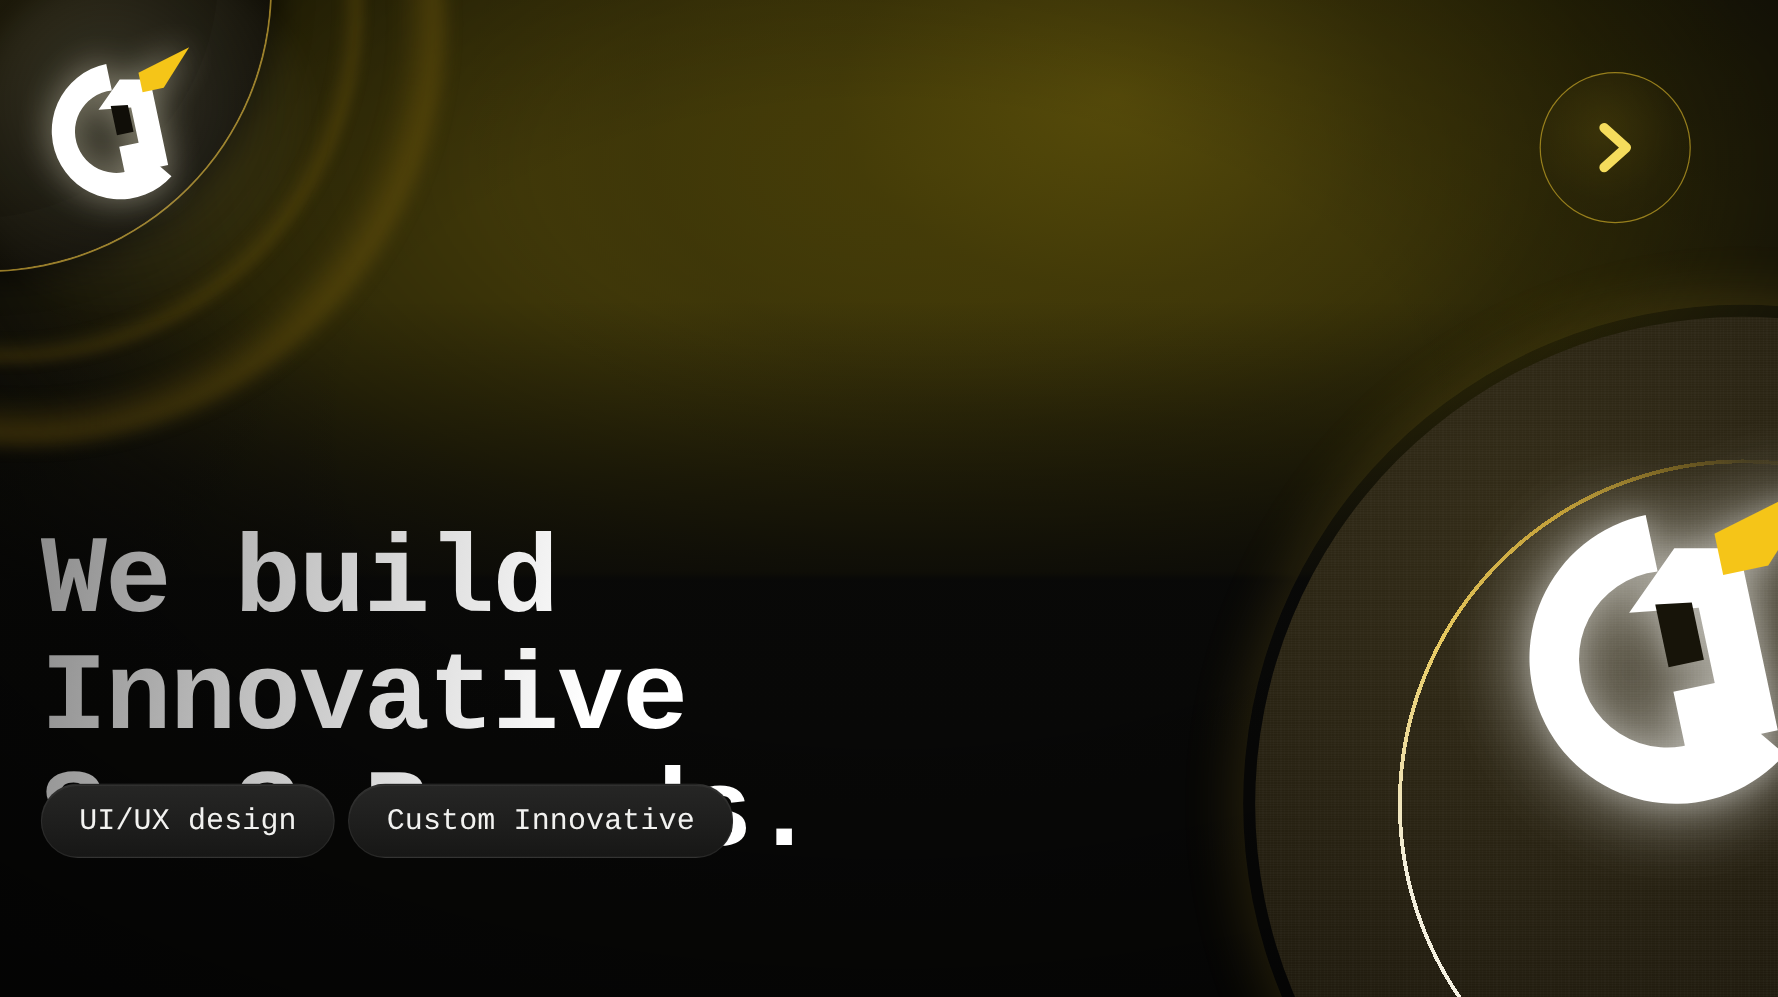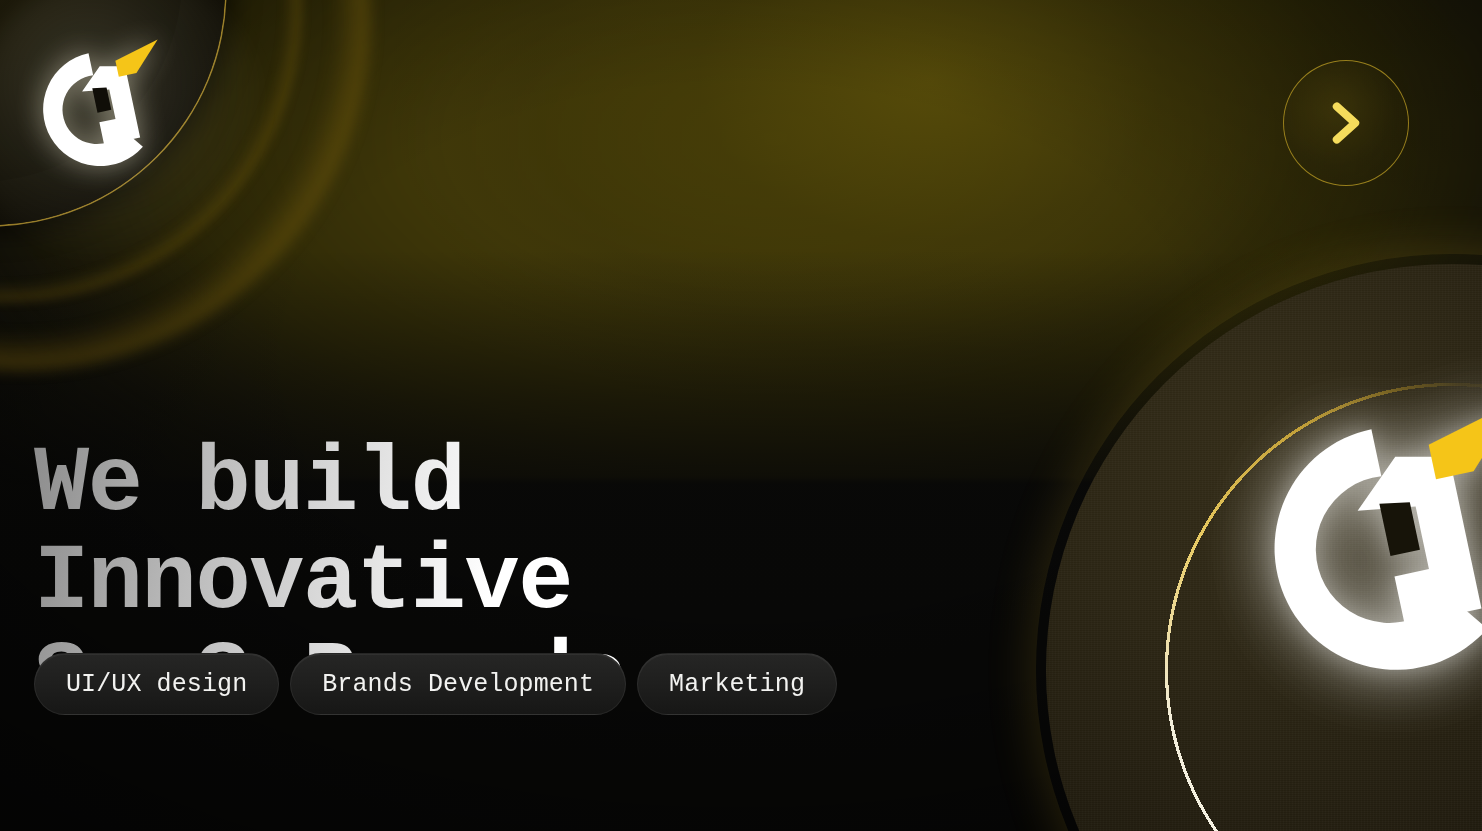--- a/index.html
+++ b/index.html
@@ -266,17 +266,16 @@
         <path d="M66.5 20.5 L97 12.5 L78.5 31.5 L66.5 31.5 Z" fill="#F5C518"></path>
       </g>
     </svg>
   </div>
 
   <h1 class="headline">We build Innovative
 SaaS Brands.</h1>
 
   <div class="tags">
     <div class="tag">UI/UX design</div>
-    <div class="tag">Brands Development</div>
-    <div class="tag">Marketing</div>
+    <div class="tag">Custom Innovative</div>
   </div>
 
 </div>
 
 </body></html>

